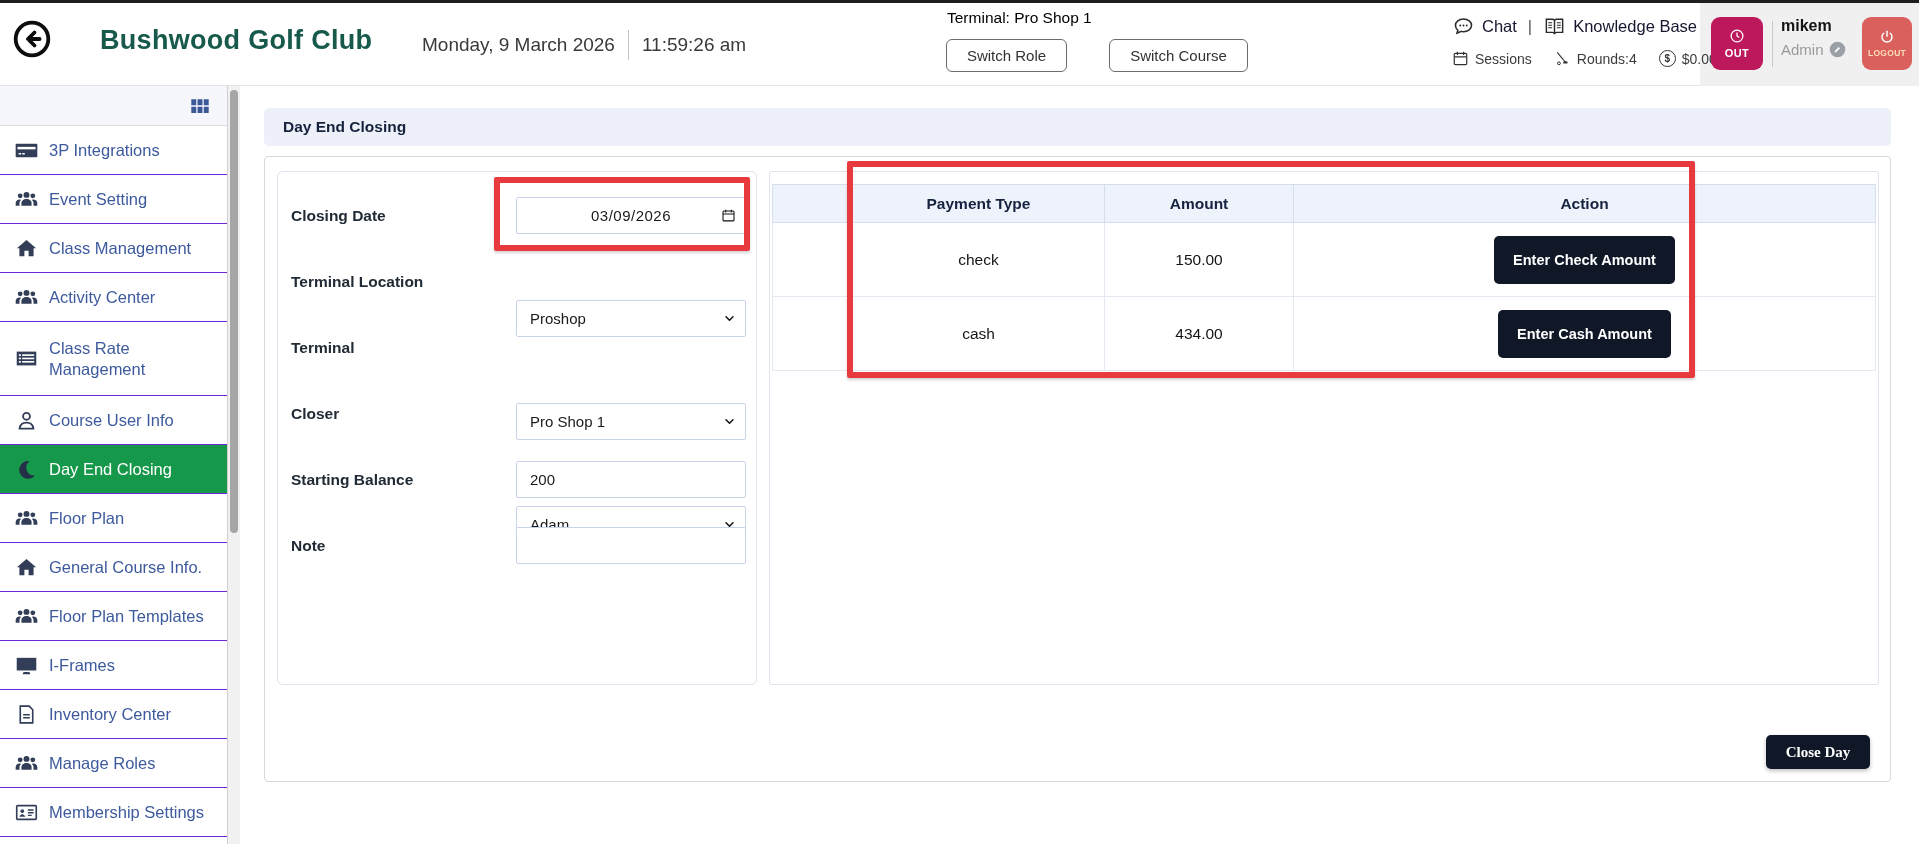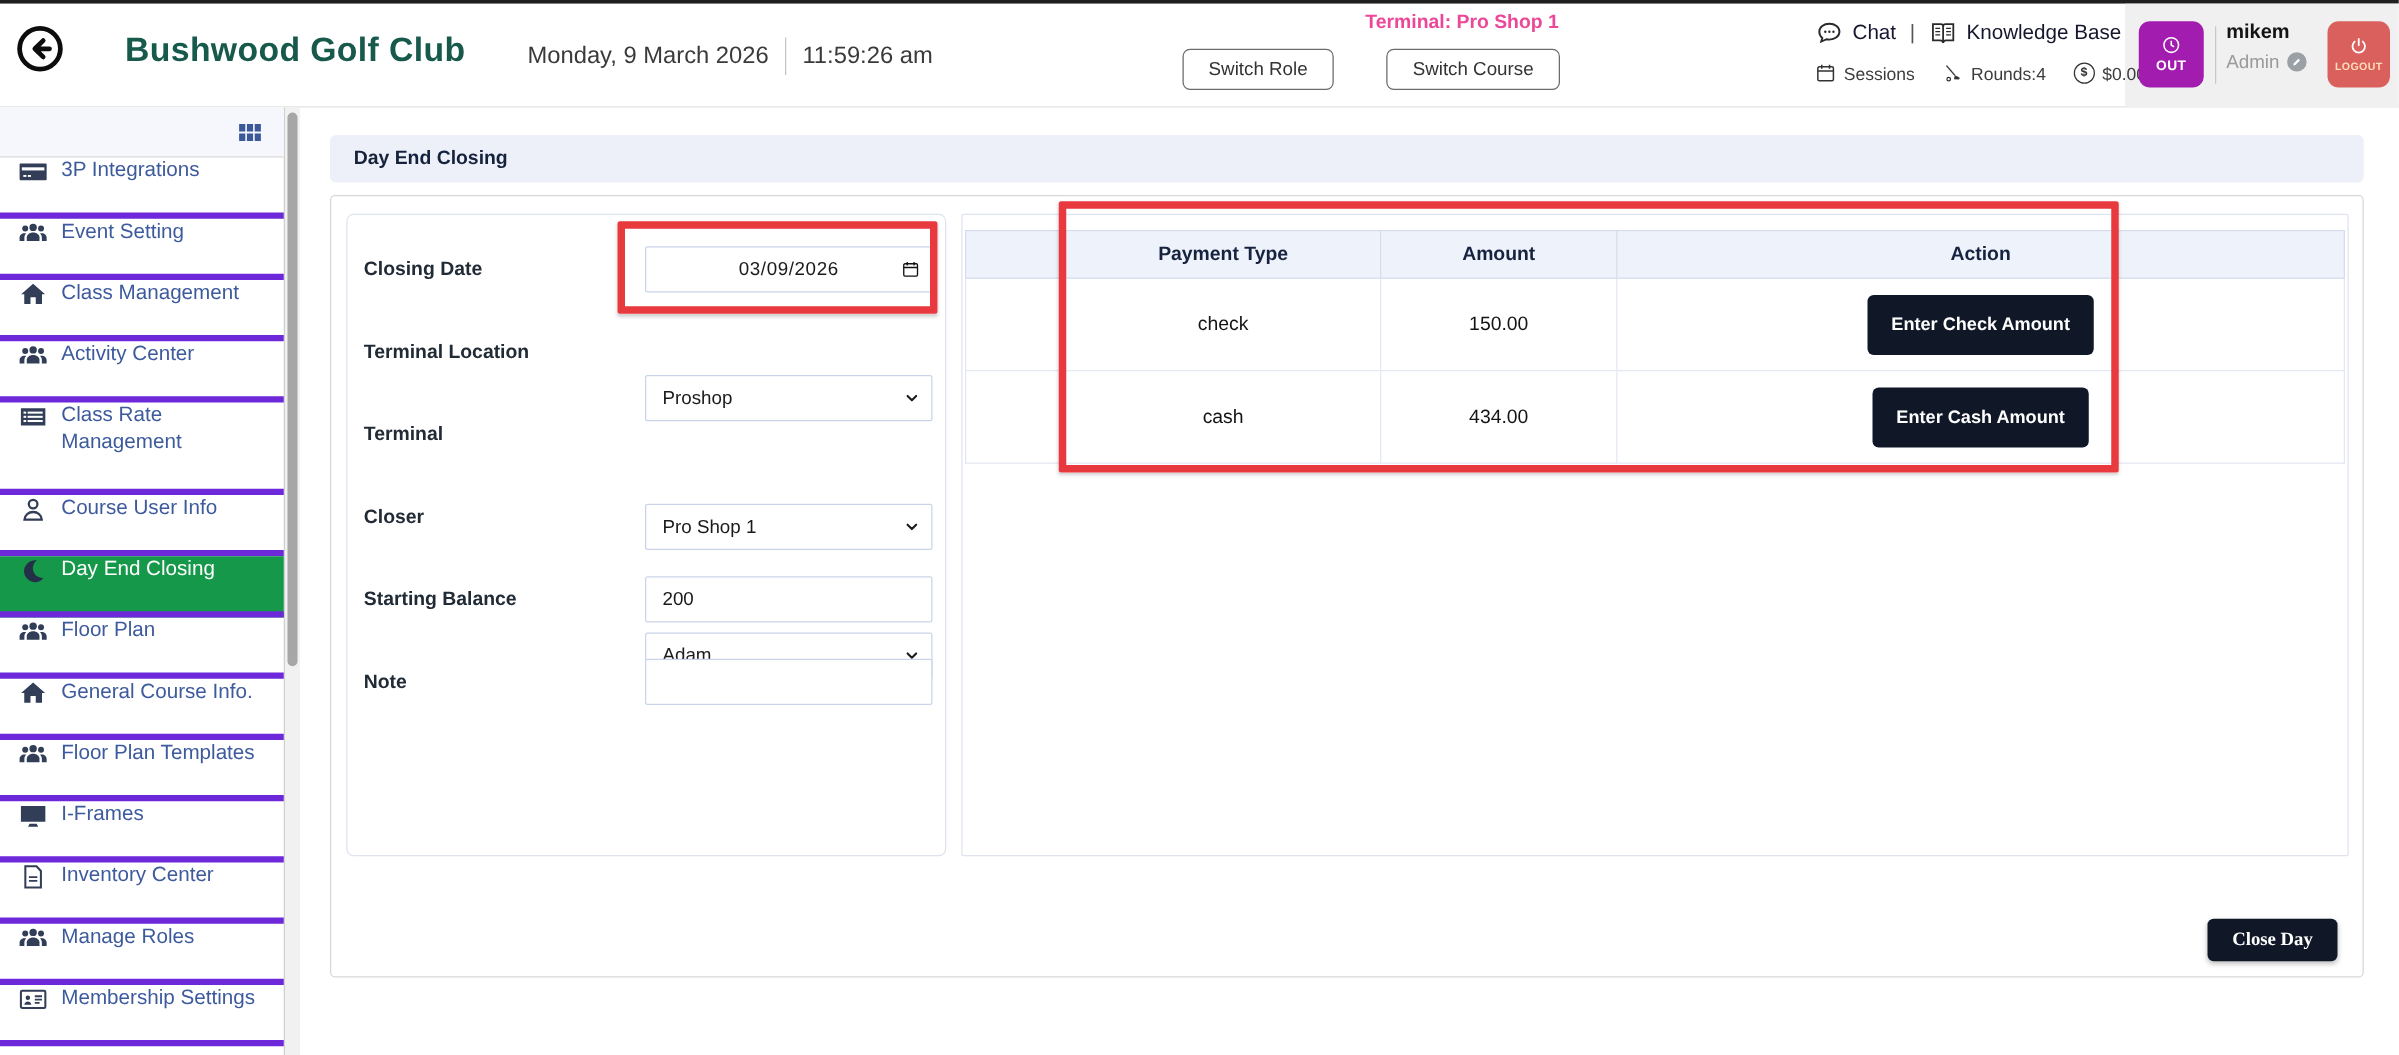--- a/index.html
+++ b/index.html
@@ -11,56 +11,56 @@
   .icon svg { width:100%; height:100%; }
 
   
   #top-strip { left:0; top:0; width:1919px; height:3px; background:#1f1f1f; }
   #header { left:0; top:3px; width:1919px; height:83px; background:#fff; border-bottom:1px solid #e2e2e2; }
   #header-right-bg { left:1700px; top:0; width:219px; height:83px; background:#f0f0f0; }
   #back-btn { left:13px; top:17px; width:38px; height:38px; color:#0d0d0d; cursor:pointer; }
   #brand { left:100px; top:22px; font-size:27px; font-weight:bold; color:#175a4c; letter-spacing:.3px; }
   #datetime { left:422px; top:27px; display:flex; align-items:center; font-size:19px; color:#3a3a3a; }
   #datetime .sep { width:1px; height:30px; background:#c4c4c4; margin:0 13px; }
-  #terminal-label { left:947px; top:6px; width:300px; text-align:right; font-size:15.5px; color:#ec4899;font-weight:bold; }
+  #terminal-label { left:947px; top:6px; width:300px; text-align:left; font-size:15.5px; color:#000000; }
   .switch-btn { position:absolute; top:36px; height:33px; background:#fff; border:1.4px solid #6b6b6b;
     border-radius:6px; font-size:15px; color:#333; display:flex; align-items:center; justify-content:center; cursor:pointer; }
   #switch-role { left:946px; width:121px; }
   #switch-course { left:1109px; width:139px; }
   #help-row { left:1452px; top:12px; display:flex; align-items:center; font-size:16.5px; color:#16162e; }
   #help-row .icon { width:23px; height:23px; margin-right:7px; color:#2a2a2a; }
   #help-row .bar { color:#555; margin:0 11px; }
   #stats-row { left:1452px; top:47px; display:flex; align-items:center; font-size:14px; color:#3c3c3c; }
   #stats-row .icon { width:17px; height:17px; margin-right:6px; color:#333; }
   #stats-row .grp { display:flex; align-items:center; margin-right:22px; }
   .dollar-circle { width:17px; height:17px; border:1.5px solid #333; border-radius:50%;
     font-size:10px; font-weight:bold; display:flex; align-items:center; justify-content:center; margin-right:6px; color:#333; }
-  #out-btn { left:1711px; top:14px; width:52px; height:53px; background:#a21caf; border-radius:9px;
+  #out-btn { left:1711px; top:14px; width:52px; height:53px; background:#be185d; border-radius:9px;
     display:flex; flex-direction:column; align-items:center; justify-content:center; gap:3px; color:#fff; cursor:pointer; }
   #out-btn .icon { width:16px; height:16px; }
   #out-btn span { font-size:11px; font-weight:bold; letter-spacing:.4px; }
   #user-divider { left:1772px; top:18px; width:1px; height:46px; background:#c9c9c9; }
   #user-block { left:1781px; top:14px; width:78px; }
   #user-name { font-size:16px; font-weight:bold; color:#141414; }
   #user-role-row { display:flex; align-items:flex-start; margin-top:6px; }
   #user-role { font-size:15px; color:#9a9a9a; margin-right:5px; }
   #role-edit-badge { width:17px; height:17px; }
   #logout-btn { left:1862px; top:14px; width:50px; height:53px; background:#d9605c; border-radius:9px;
     display:flex; flex-direction:column; align-items:center; justify-content:center; gap:3px; cursor:pointer; }
   #logout-btn .icon { width:16px; height:16px; color:#fff; }
   #logout-btn span { font-size:8.5px; font-weight:bold; color:#ffddb8; letter-spacing:.3px; }
 
   
   #sidebar { left:0; top:86px; width:228px; height:758px; background:#fff; border-right:1px solid #cfcfcf; }
   #sidebar-header { height:40px; background:#f5f7fc; border-bottom:1px solid #dcdcdc;
     display:flex; align-items:center; justify-content:flex-end; padding-right:16px; }
   #sidebar-header .icon { width:22px; height:22px; color:#3b5998; cursor:pointer; }
   #sidebar-list { list-style:none; }
-  #sidebar-list li { min-height:49px; display:flex; align-items:flex-start; gap:11px; padding:0 10px 0 15px;
-    border-bottom:5px solid #6d28d9; cursor:pointer; }
+  #sidebar-list li { min-height:49px; display:flex; align-items:center; gap:11px; padding:0 10px 0 15px;
+    border-bottom:1px solid #6d28d9; cursor:pointer; }
   #sidebar-list li .icon { width:23px; height:23px; color:#323e57; }
   #sidebar-list li .lbl { font-size:16.5px; color:#3d5a9d; line-height:1.25; }
   #sidebar-list li.active { background:#16984a; }
   #sidebar-list li.active .lbl { color:#fff; }
   #sidebar-list li.active .icon { color:#233048; }
   #sidebar-list li.two-line { min-height:74px; }
 
   
   #scrollbar-track { left:228px; top:86px; width:12px; height:758px; background:#f1f1f1; }
   #scrollbar-thumb { left:230px; top:90px; width:8px; height:443px; background:#a6a6a6; border-radius:4px; }

